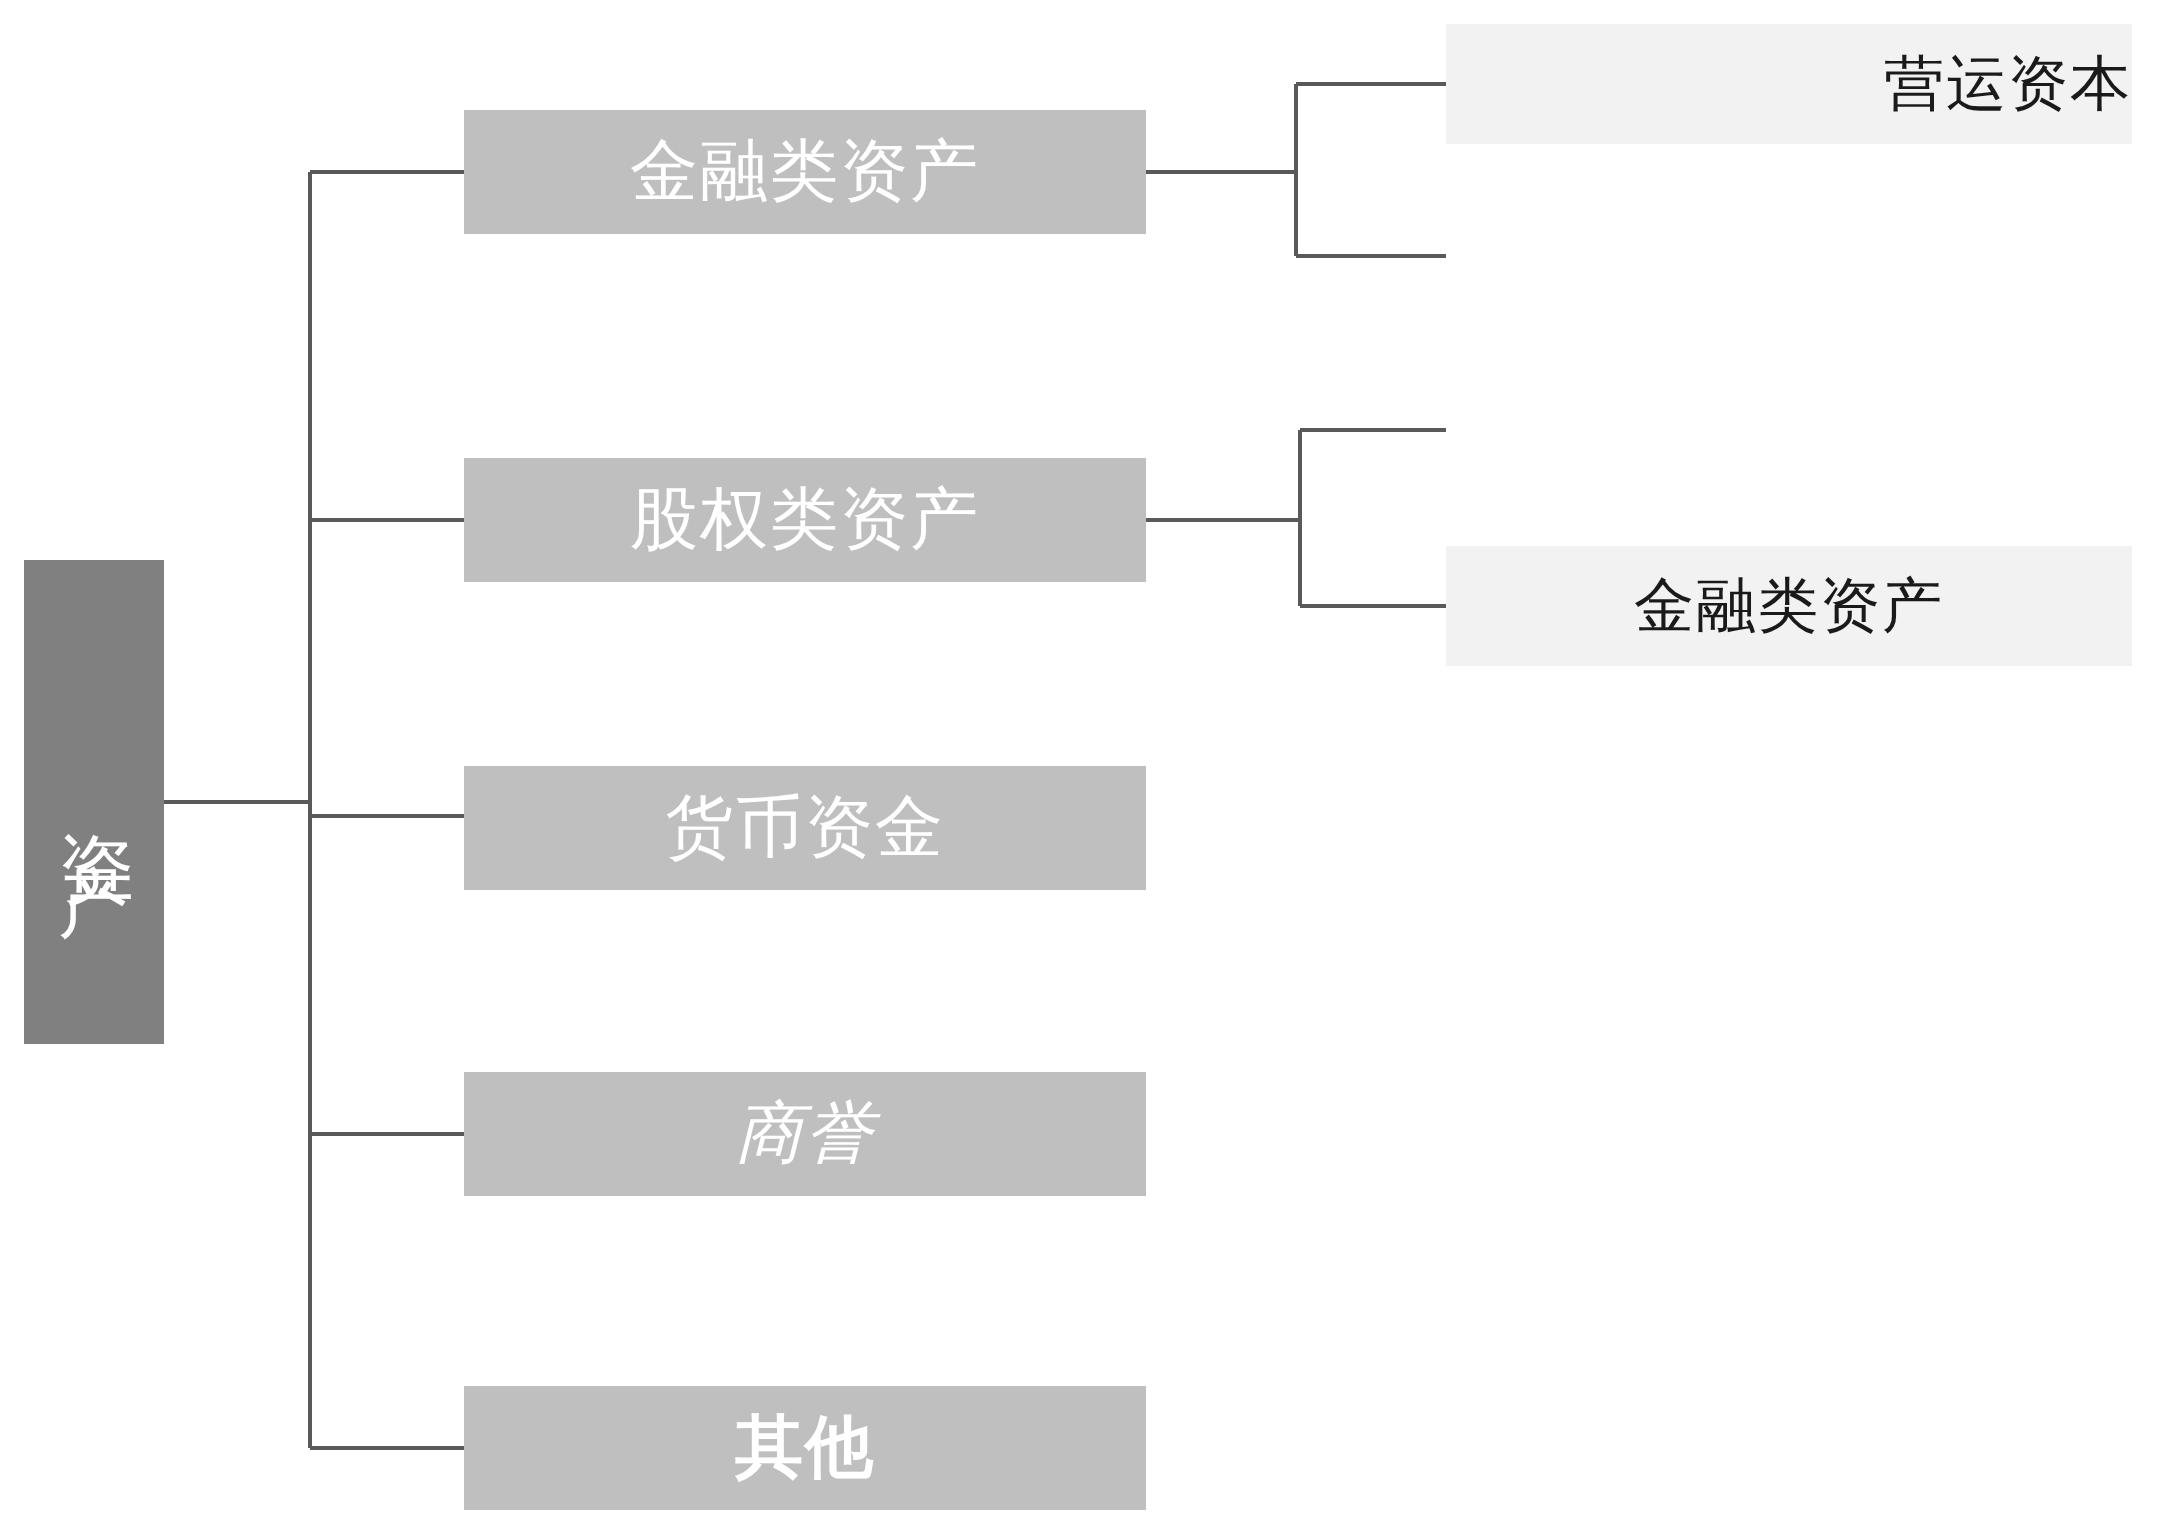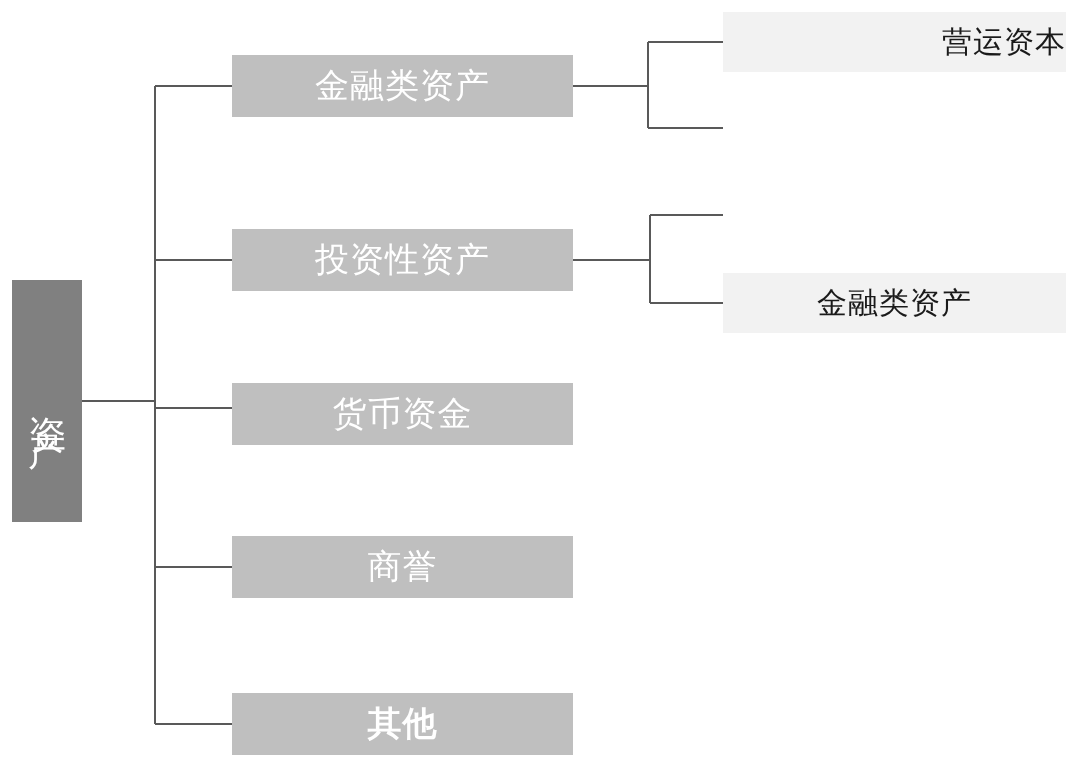--- a/index.html
+++ b/index.html
@@ -64,21 +64,21 @@
     left: 232px;
     width: 341px; height: 62px;
     background: var(--branch_bg);
     color: var(--branch_text);
     font-size: 34px;
     letter-spacing: 1px;
   }
   .b1 { top: 55px; }
   .b2 { top: 229px; }
   .b3 { top: 383px; }
-  .b4 { top: 536px; }
+  .b4 { top: 536px; font-style: italic; }
   .b5 { top: 693px; font-weight: bold; }
 
   
   .leaf {
     left: 723px;
     width: 343px; height: 60px;
     background: var(--leaf_bg);
     color: var(--leaf_text);
     font-size: 30px;
     letter-spacing: 1px;
@@ -117,21 +117,21 @@
   </svg>
 
   <div class="node root">
     <span class="root-label">资产</span>
   </div>
 
   <div class="node branch b1">
     <span>金融类资产</span>
   </div>
   <div class="node branch b2">
-    <span>投资性资产</span>
+    <span>股权类资产</span>
   </div>
   <div class="node branch b3">
     <span>货币资金</span>
   </div>
   <div class="node branch b4">
     <span>商誉</span>
   </div>
   <div class="node branch b5">
     <span>其他</span>
   </div>

